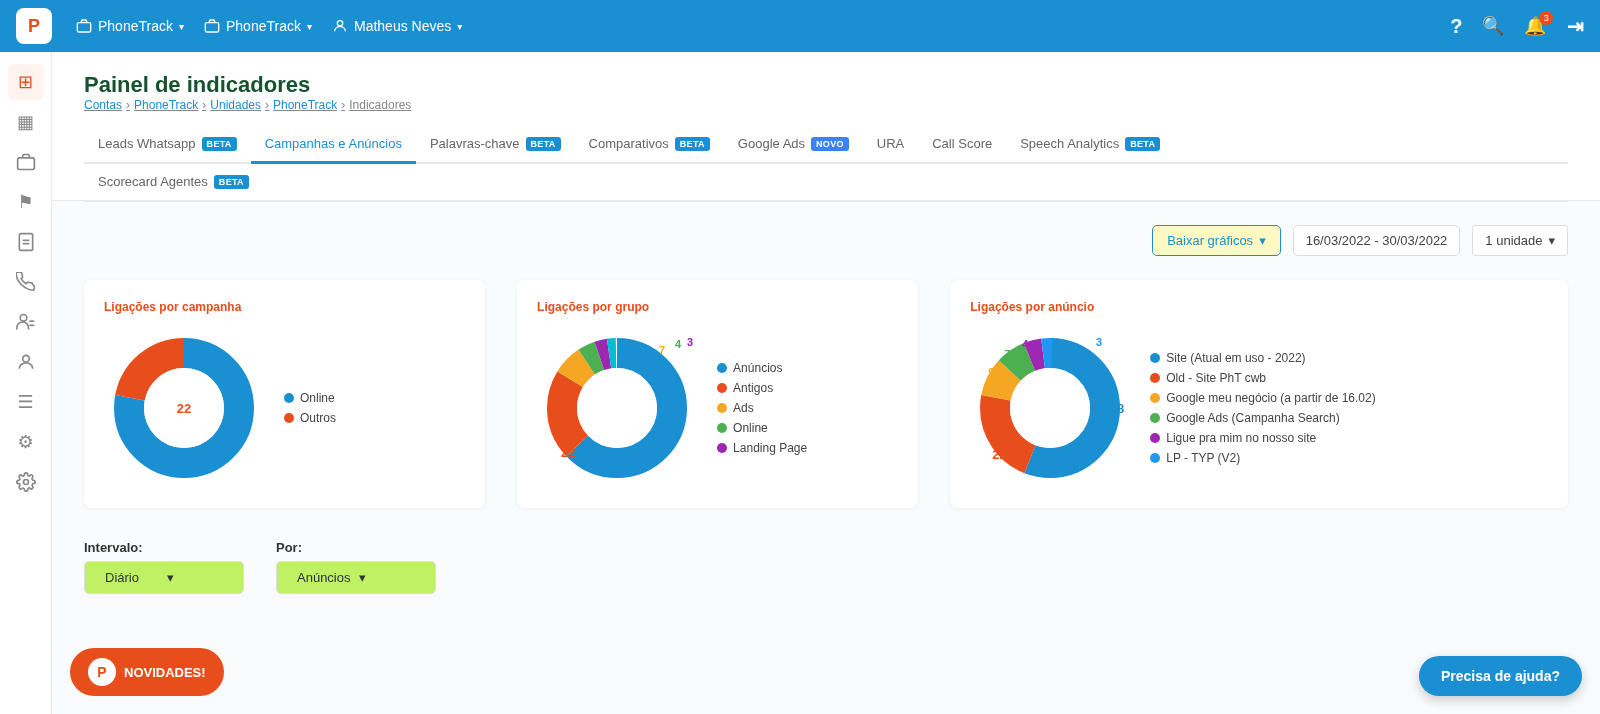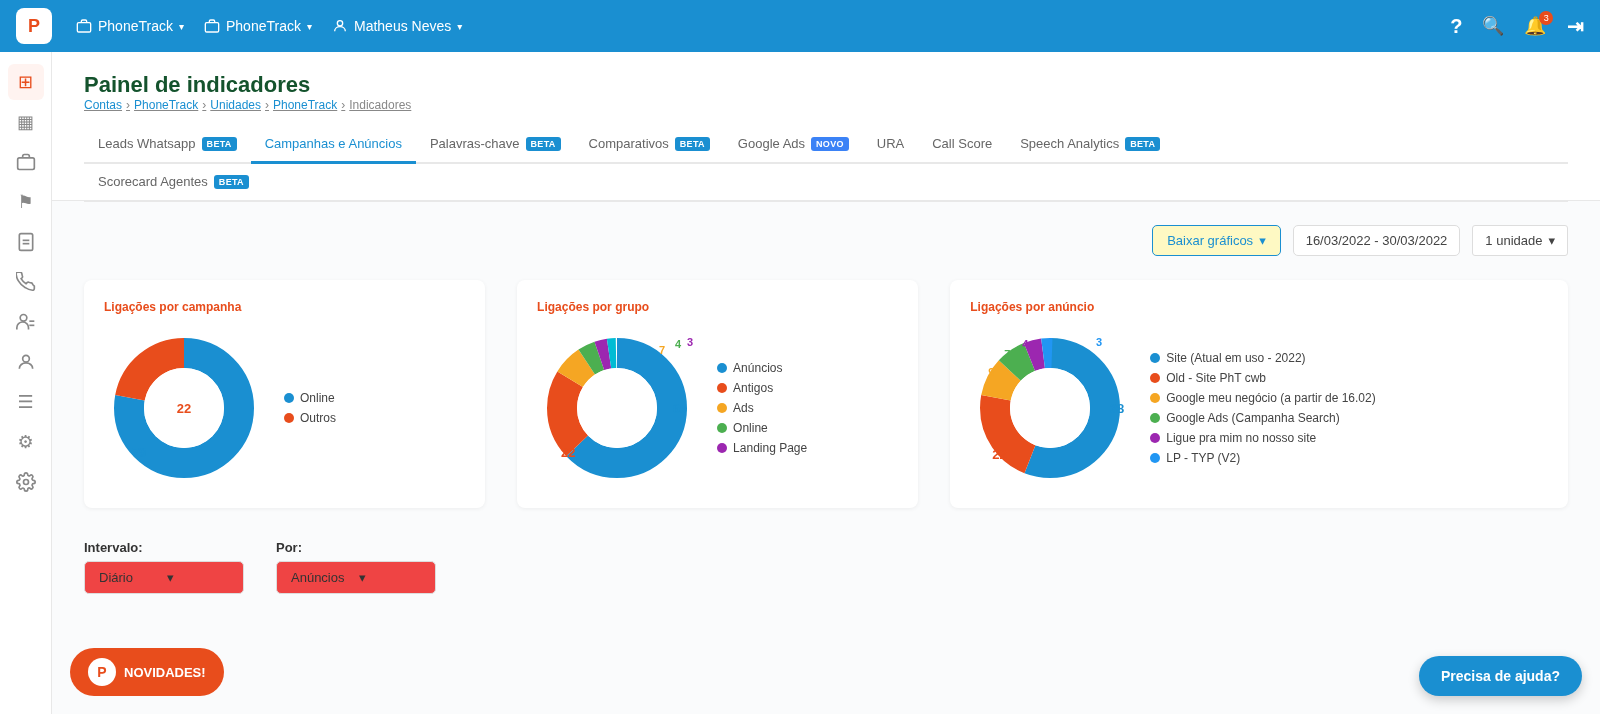--- a/index.html
+++ b/index.html
@@ -136,22 +136,22 @@
     .legend-dot { width: 10px; height: 10px; border-radius: 50%; flex-shrink: 0; }
 
     
     .filters-row {
       display: flex; gap: 32px; align-items: flex-end; margin-top: 8px;
     }
     .filter-group { display: flex; flex-direction: column; gap: 6px; }
     .filter-label { font-size: 13px; font-weight: 700; color: #333; }
     .filter-select {
       display: flex; align-items: center; gap: 6px;
-      background: #ef4444; border: 1px solid #ddd; border-radius: 5px;
-      padding: 8px 14px; font-size: 13px; color: #333; cursor: pointer;
+      background: #bef264; border: 1px solid #ddd; border-radius: 5px;
+      padding: 8px 20px; font-size: 13px; color: #333; cursor: pointer;
       min-width: 160px;
     }
     .filter-select span { flex: 1; }
 
     
     .help-btn {
       position: fixed; bottom: 18px; right: 18px;
       background: #1a8fd1; color: white; border: none; border-radius: 24px;
       padding: 12px 22px; font-size: 14px; font-weight: 600; cursor: pointer;
       display: flex; align-items: center; gap: 8px; box-shadow: 0 4px 12px rgba(0,0,0,0.2);

